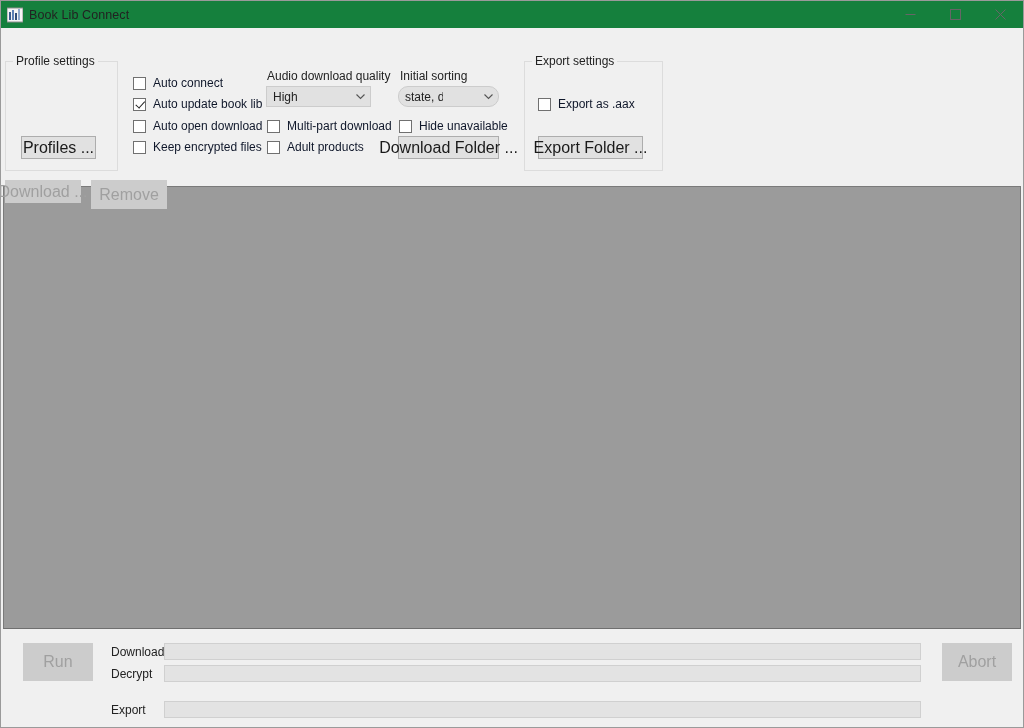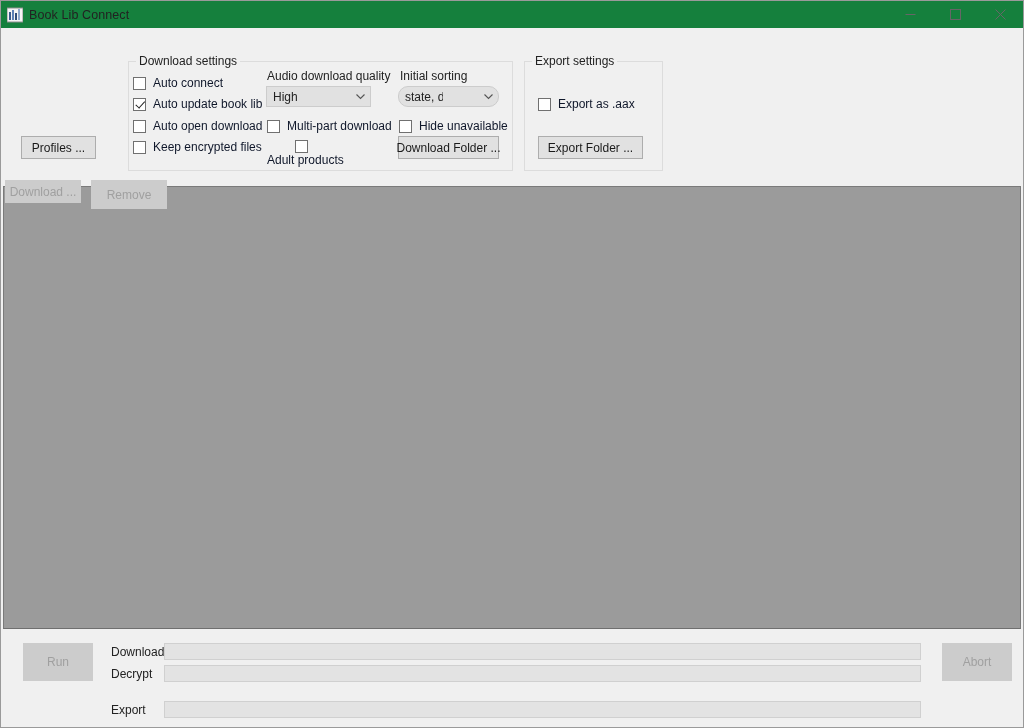--- a/index.html
+++ b/index.html
@@ -128,21 +128,21 @@
   }
   .cblabel { font-size: 12px; color: #0f172a; }
 
   
   .btn {
     position: absolute;
     background: #e1e1e1;
     border: 1px solid #adadad;
     box-sizing: border-box;
     font-family: "Liberation Sans", sans-serif;
-    font-size: 12px;
+    font-size: 16px;
     color: #1a1a1a;
     display: flex;
     align-items: center;
     justify-content: center;
     cursor: default;
     white-space: nowrap;
   }
   .btn.disabled {
     background: #cccccc;
     border-color: #cccccc;
@@ -237,25 +237,25 @@
         <svg width="11" height="11" viewBox="0 0 11 11">
           <line x1="0.5" y1="0.5" x2="10.5" y2="10.5" stroke="#666" stroke-width="1"></line>
           <line x1="10.5" y1="0.5" x2="0.5" y2="10.5" stroke="#666" stroke-width="1"></line>
         </svg>
       </div>
     </div>
   </div>
 
   <div id="settings-strip">
 
+    <div class="groupbox" style="left:4px; top:33px; width:113px; height:110px;">
+      <span class="gb-title">Profile settings</span>
+    </div>
     <div class="btn" style="left:20px; top:108px; width:75px; height:23px;">Profiles ...</div>
 
-    <div class="groupbox" style="left:127px; top:33px; width:385px; height:110px;">
-      <span class="gb-title">Download settings</span>
-    </div>
 
     <div class="cbrow" style="left:132px; top:48px;">
       <span class="cbox"></span>
       <span class="cblabel">Auto connect</span>
     </div>
     <div class="cbrow" style="left:132px; top:69px;">
       <span class="cbox checked"></span>
       <span class="cblabel">Auto update book lib</span>
     </div>
     <div class="cbrow" style="left:132px; top:91px;">
@@ -273,21 +273,21 @@
       <span class="carrow">
         <svg width="9" height="6" viewBox="0 0 9 6">
           <polyline points="0.5,0.5 4.5,4.5 8.5,0.5" fill="none" stroke="#555" stroke-width="1.1"></polyline>
         </svg>
       </span>
     </div>
     <div class="cbrow" style="left:266px; top:91px;">
       <span class="cbox"></span>
       <span class="cblabel">Multi-part download</span>
     </div>
-    <div class="cbrow" style="left:266px; top:112px;flex-direction:column;">
+    <div class="cbrow" style="left:266px; top:112px;">
       <span class="cbox"></span>
       <span class="cblabel">Adult products</span>
     </div>
 
     <span class="section-label" style="left:399px; top:41px;">Initial sorting</span>
     <div class="combo" style="left:397px; top:58px; width:101px; height:21px;border-radius:10px;">
       <span class="cval">state, date</span>
       <span class="carrow">
         <svg width="9" height="6" viewBox="0 0 9 6">
           <polyline points="0.5,0.5 4.5,4.5 8.5,0.5" fill="none" stroke="#555" stroke-width="1.1"></polyline>

